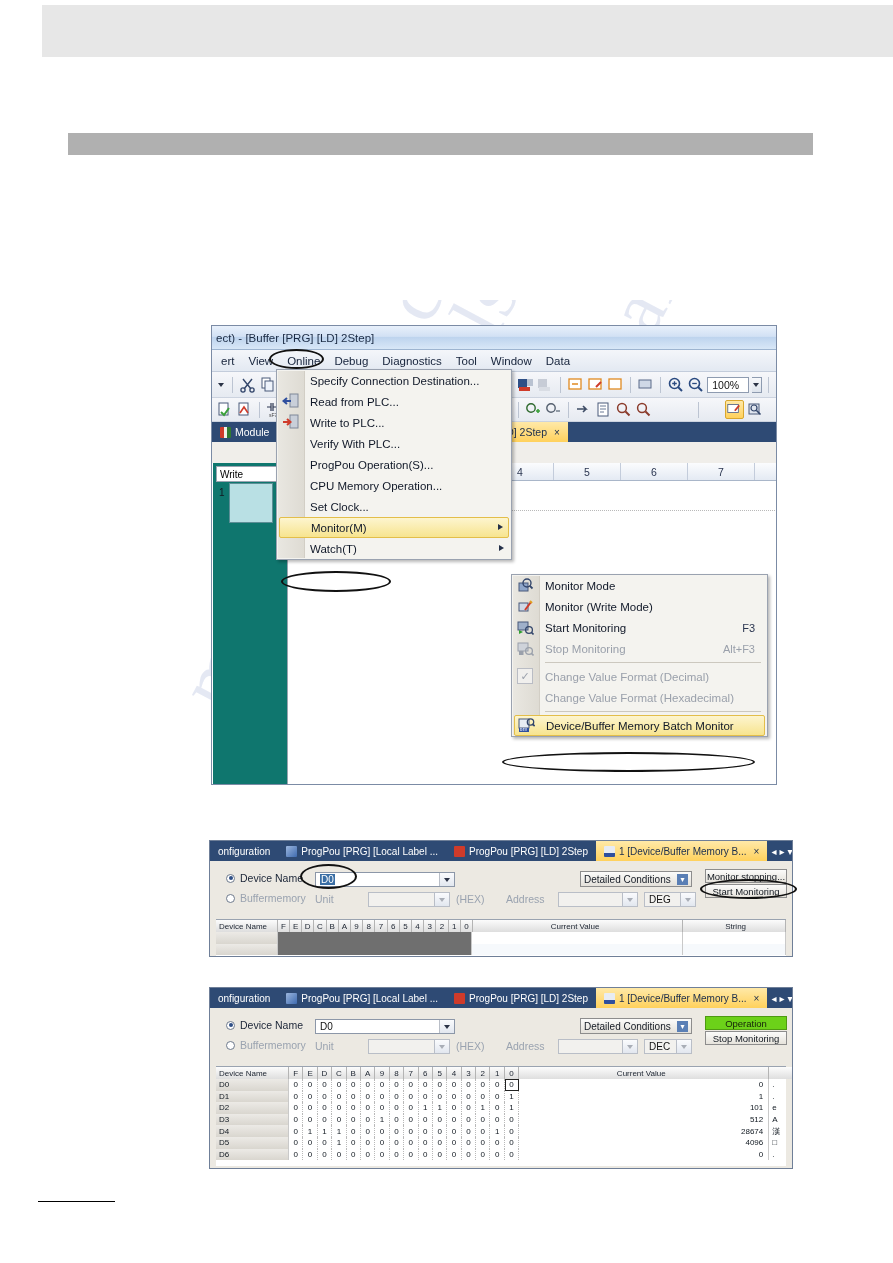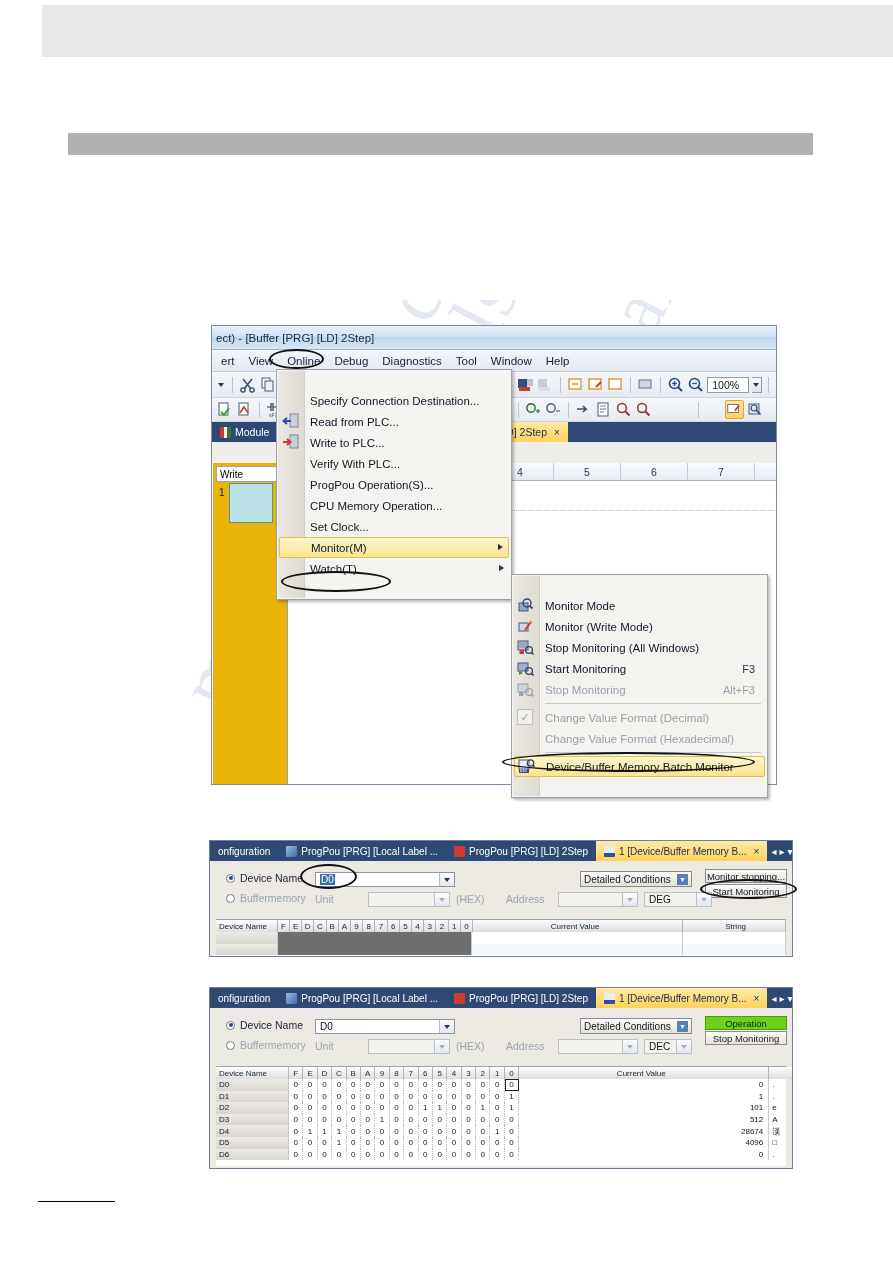--- a/index.html
+++ b/index.html
@@ -65,21 +65,21 @@
 
   
   .ladder{background:#fff;}
   .colhdr{height:17px;background:linear-gradient(to bottom,#fbfcfe,#e4eaf3);border-bottom:1px solid #a9b6c9;
     display:flex;font-size:10.5px;color:#2a3550;}
   .colhdr div{flex:0 0 auto;border-right:1px solid #c3ccdb;display:flex;align-items:center;justify-content:center;}
 
   
   .menu{
     position:absolute;background:#f4f3ef;border:1px solid #9aa2b0;box-shadow:2px 2px 3px rgba(0,0,0,.28);
-    font-size:11.5px;color:#101828;padding:20px 0;box-sizing:border-box;
+    font-size:11.5px;color:#101828;padding:0 0;box-sizing:border-box;
   }
   .menu .gutter{position:absolute;left:1px;top:1px;bottom:1px;width:26px;
     background:linear-gradient(to right,#e9e7e1,#dedbd3);border-right:1px solid #d2cec5;}
   .mrow{position:relative;display:flex;align-items:center;height:21px;padding-left:33px;padding-right:12px;white-space:nowrap;}
   .mrow.sel{background:linear-gradient(to bottom,#fdf5cf,#f7e48f);border:1px solid #e3be4a;height:19px;margin:0 2px;border-radius:2px;padding-left:31px;}
   .mrow.dis{color:#9aa0ab;}
   .mrow .ico{position:absolute;left:5px;top:2px;width:17px;height:16px;}
   .mrow .arrow{position:absolute;right:7px;top:7px;width:0;height:0;
     border-top:3.5px solid transparent;border-bottom:3.5px solid transparent;border-left:5px solid #243049;}
   .mrow .acc{margin-left:auto;padding-left:30px;font-size:11px;color:#2a3550;}
@@ -140,21 +140,21 @@
   </div>
 
   <div class="menubar">
     <span class="mi">ert</span>
     <span class="mi">View</span>
     <span class="mi">Online</span>
     <span class="mi">Debug</span>
     <span class="mi">Diagnostics</span>
     <span class="mi">Tool</span>
     <span class="mi">Window</span>
-    <span class="mi">Help</span>
+    <span class="mi">Data</span>
   </div>
 
   <div class="toolbar">
     <span class="dropcaret" style="border:none;background:none;">
         <i class="caret"></i>
       </span>
     <span class="tsep"></span>
     <span class="tbtn"><svg width="17" height="17" viewBox="0 0 17 17">
           <path d="M4 3 L12 13 M13 3 L5 13" stroke="#33466b" stroke-width="1.4" fill="none"></path>
           <circle cx="4" cy="14" r="2.1" fill="none" stroke="#33466b" stroke-width="1.3"></circle>
@@ -299,21 +299,21 @@
     </div>
     <div class="dtab active">
       <span class="tabicon" style="background:#cf3b2a;border:1px solid #7a2016;"></span>
       <span>ProgPou [PRG] [LD] 2Step</span>
       <span class="tabclose">×</span>
     </div>
   </div>
 
   <div class="ladder abs" style="left:0;top:137px;right:0;bottom:0;">
 
-    <div class="abs" style="left:1px;top:0;width:74px;bottom:0;background:#eab308;border-right:1px solid #9aa3b0;">
+    <div class="abs" style="left:1px;top:0;width:74px;bottom:0;background:#0f766e;border-right:1px solid #9aa3b0;">
       <div class="abs" style="left:3px;top:3px;width:68px;height:16px;background:#fff;border:1px solid #9aa3b0;font-size:10px;display:flex;align-items:center;padding-left:3px;box-sizing:border-box;">Write</div>
       <div class="abs" style="left:6px;top:24px;font-size:10px;color:#121820;">1</div>
       <div class="abs" style="left:16px;top:20px;width:42px;height:38px;background:#b9e0e4;border:1px solid #5c8e96;"></div>
     </div>
 
     <div class="colhdr abs" style="left:75px;top:0;right:0;">
       <div style="width:200px;border-right:none;"></div>
       <div style="width:66px">4</div>
       <div style="width:66px">5</div>
       <div style="width:66px">6</div>
@@ -393,32 +393,20 @@
       <svg width="17" height="16" viewBox="0 0 17 16">
           <rect x="2" y="5" width="9" height="8" fill="#cfd8e6" stroke="#48597a"></rect>
           <path d="M8 12 L14 4" stroke="#cf3b2a" stroke-width="2"></path>
           <path d="M13 3 l2 2" stroke="#e0a020" stroke-width="2"></path>
         </svg>
     </span>
     <span>Monitor (Write Mode)</span>
   </div>
 
 
-  <div class="mrow">
-    <span class="ico">
-      <svg width="17" height="16" viewBox="0 0 17 16">
-          <rect x="1" y="2" width="10" height="9" fill="#b9c4d6" stroke="#48597a"></rect>
-          <path d="M2 4h8M2 6h8M2 8h8" stroke="#7e8ca5"></path>
-          <rect x="2.5" y="11" width="4.5" height="4" fill="#cf3b2a"></rect>
-          <circle cx="12" cy="11" r="3.4" fill="none" stroke="#33466b" stroke-width="1.3"></circle>
-          <path d="M14.3 13.3 L16.5 15.5" stroke="#33466b" stroke-width="1.6"></path>
-        </svg>
-    </span>
-    <span>Stop Monitoring (All Windows)</span>
-  </div>
 
   <div class="mrow">
     <span class="ico">
       <svg width="17" height="16" viewBox="0 0 17 16">
           <rect x="1" y="3" width="10" height="8" fill="#9fb0ca" stroke="#48597a"></rect>
           <path d="M2 11 l0 4 l4-2 z" fill="#2fa02f"></path>
           <circle cx="12" cy="11" r="3.4" fill="none" stroke="#33466b" stroke-width="1.3"></circle>
           <path d="M14.3 13.3 L16.5 15.5" stroke="#33466b" stroke-width="1.6"></path>
         </svg>
     </span>
@@ -527,21 +515,21 @@
         </span>
     </div>
     <span class="lbl dis abs" style="left:246px;top:32px;">(HEX)</span>
     <span class="lbl dis abs" style="left:296px;top:32px;">Address</span>
     <div class="combo dis abs" style="left:348px;top:31px;width:80px;">
       <span></span>
       <span class="cb">
           <i class="caret" style="border-top-color:#a9aeb7"></i>
         </span>
     </div>
-    <div class="combo dis abs" style="left:434px;top:31px;width:68px;">
+    <div class="combo dis abs" style="left:434px;top:31px;width:52px;">
       <span>DEG</span>
       <span class="cb">
           <i class="caret" style="border-top-color:#a9aeb7"></i>
         </span>
     </div>
   </div>
 
   <div class="grid abs" style="left:6px;top:78px;right:6px;bottom:0;">
     <div class="grow hdr">
       <div class="cell c-dev">Device Name</div>

